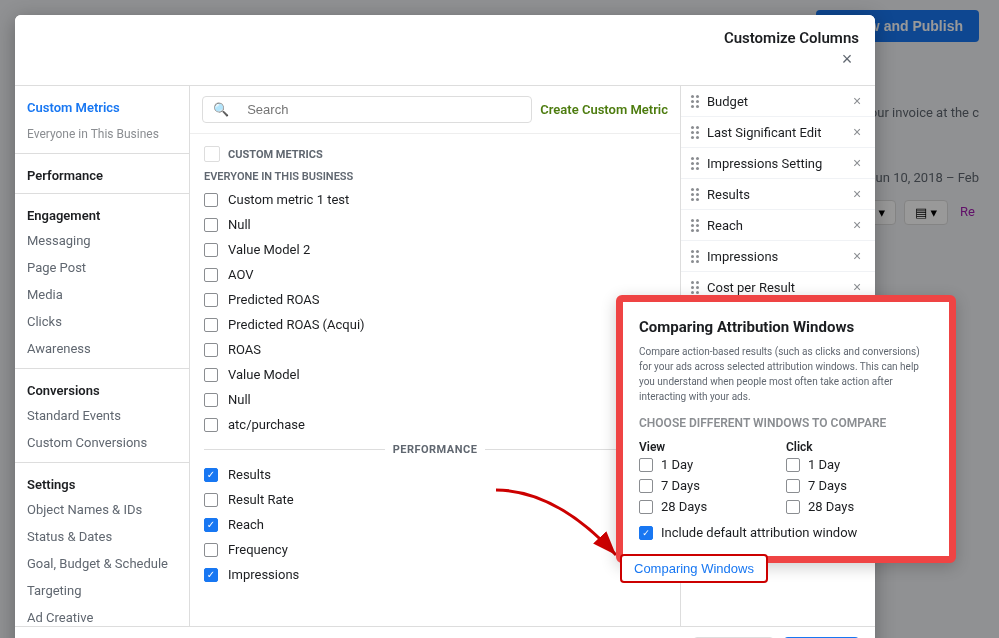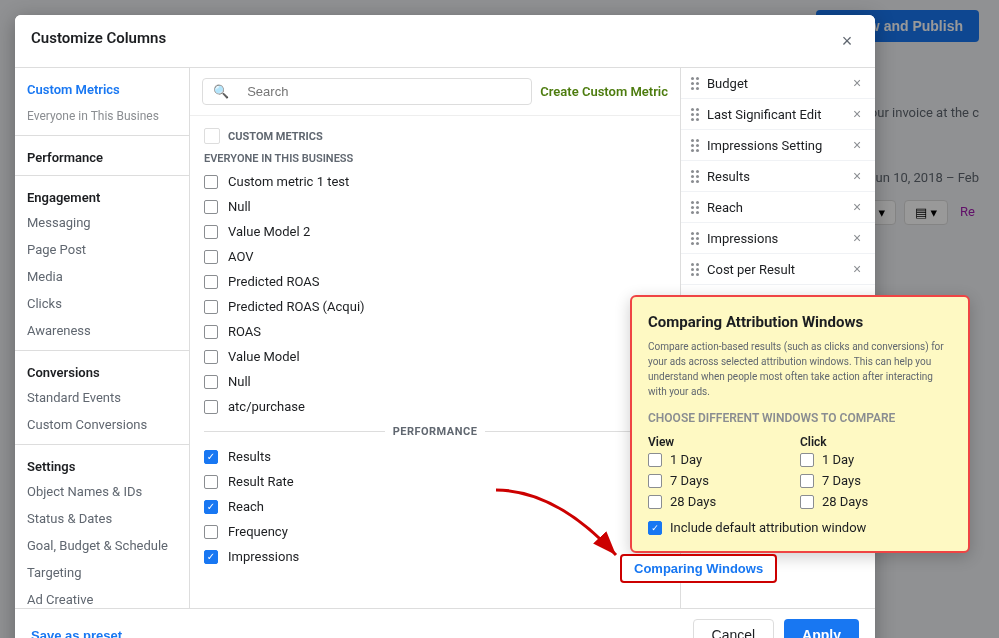--- a/index.html
+++ b/index.html
@@ -80,24 +80,25 @@
       width: 860px;
       background: white;
       border-radius: 6px;
       box-shadow: 0 4px 20px rgba(0,0,0,0.3);
       overflow: hidden;
     }
 
     .modal-header {
       display: flex;
       justify-content: space-between;
-      align-items: flex-start;
+      align-items: flex-end;
       padding: 14px 16px;
       border-bottom: 1px solid #ddd;
       background: white;
+      flex-direction: column;
     }
 
     .modal-title {
       font-size: 15px;
       font-weight: 600;
       color: #1c1e21;
     }
 
     .modal-close {
       background: none;
@@ -367,24 +368,24 @@
       font-size: 14px;
       font-weight: 600;
       color: white;
       cursor: pointer;
     }
 
     
     .tooltip-popup {
       position: absolute;
       top: 295px;
-      left: 630px;
+      left: 616px;
       width: 340px;
-      background: #fef9c3;
-      border: 2px solid #ef4444;
+      background: #ffffff;
+      border: 7px solid #ef4444;
       border-radius: 6px;
       box-shadow: 0 4px 16px rgba(0,0,0,0.2);
       padding: 16px;
       z-index: 100;
     }
 
     .tooltip-title {
       font-size: 15px;
       font-weight: 700;
       color: #1c1e21;
@@ -471,21 +472,21 @@
     }
 
     
     .comparing-btn {
       background: white;
       border: 2px solid #cc0000;
       border-radius: 4px;
       padding: 5px 12px;
       font-size: 13px;
       color: #1877f2;
-      font-weight: 700;
+      font-weight: 400;
       cursor: pointer;
       position: absolute;
       bottom: 55px;
       left: 620px;
       z-index: 101;
     }
 
     .panel-divider-line {
       flex: 1;
       height: 1px;

